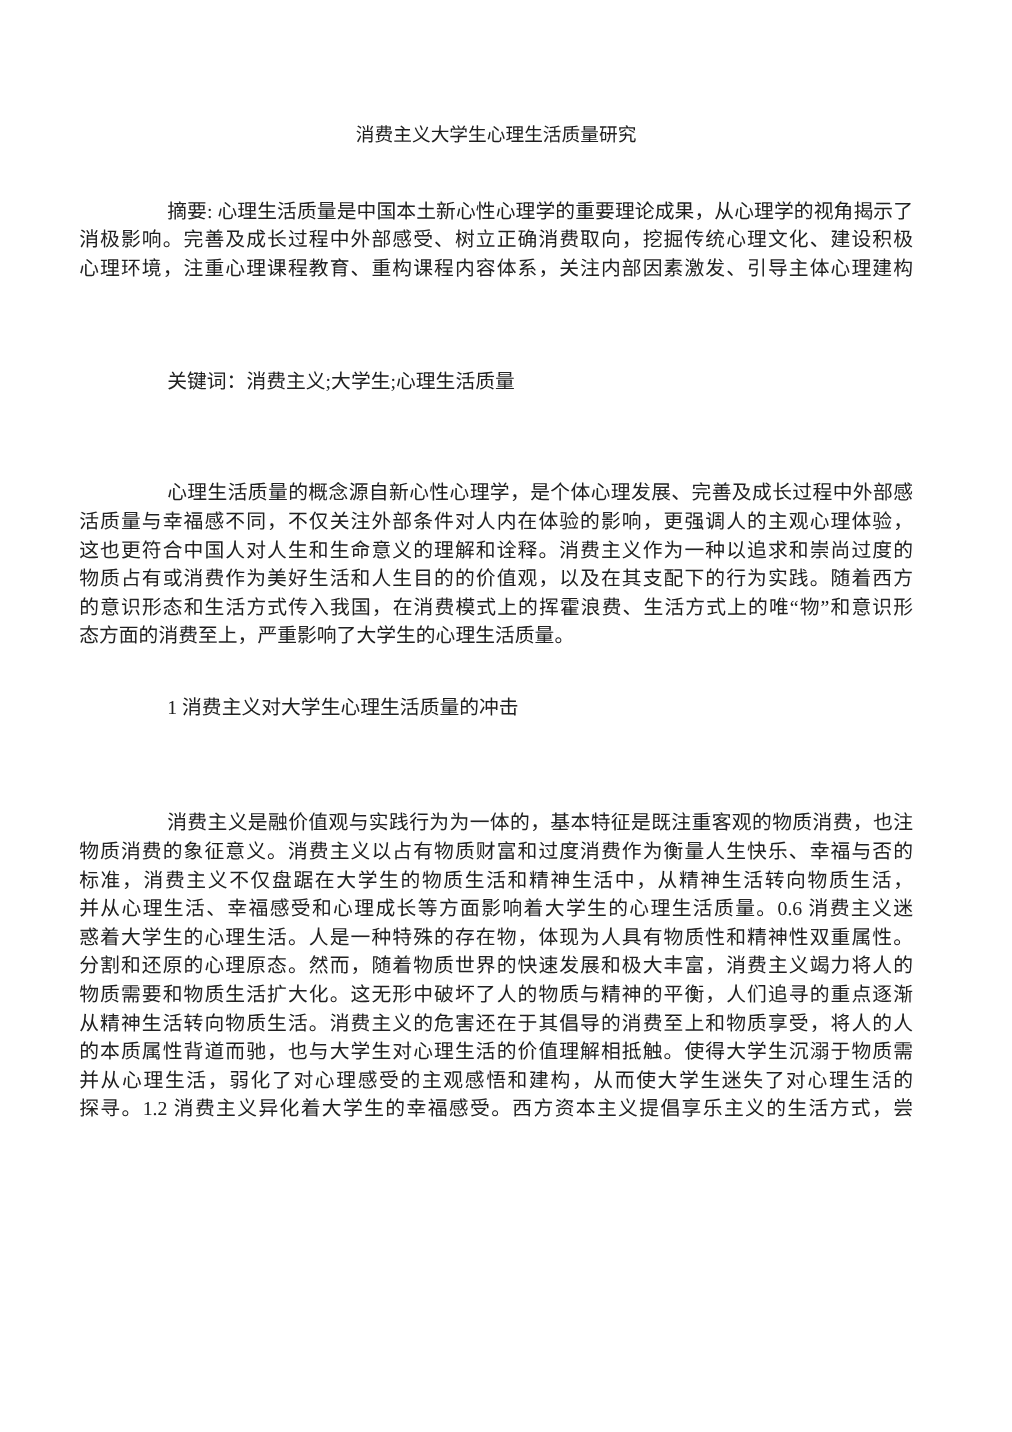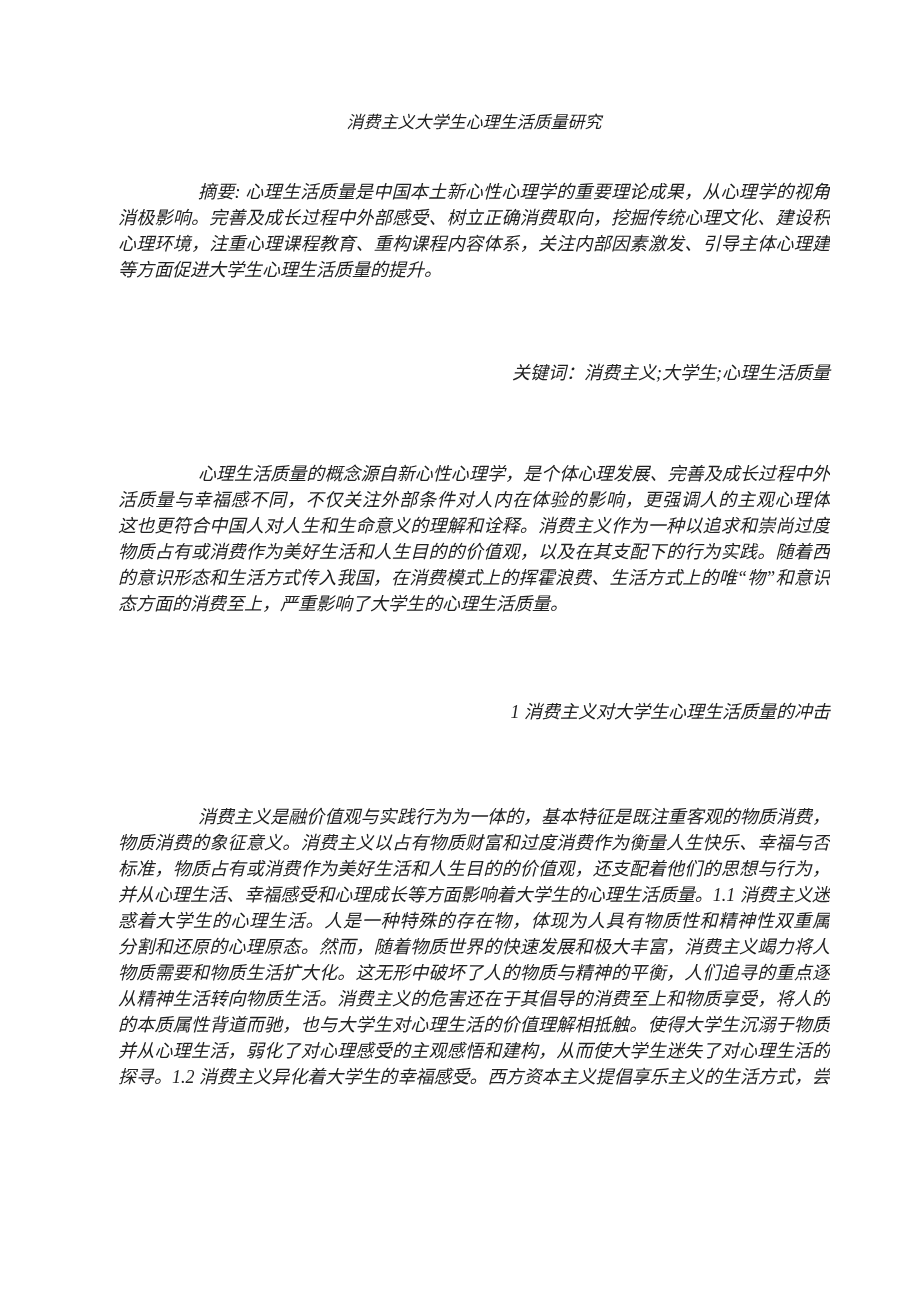--- a/index.html
+++ b/index.html
@@ -8,22 +8,21 @@
     height: 1302px;
     background: #ffffff;
     overflow: hidden;
     font-family: "Liberation Serif", "DejaVu Serif", serif;
     color: #212121;
   }
   .page {
     box-sizing: border-box;
     width: 920px;
     height: 1215px;
-    padding: 110px 90px 0 118px;
-    font-style: italic;
+    padding: 110px 90px 0 72px;
   }
   .title {
     margin: 0;
     font-size: 17px;
     line-height: 25px;
     font-weight: 500;
     text-align: center;
     color: #1d1d1d;
   }
   .para { margin: 0; font-size: 18px; }
@@ -36,60 +35,58 @@
   .line.fill {
     text-align: justify;
     text-align-last: justify;
   }
   .line.first { padding-left: 80px; }
   .single {
     font-size: 18px;
     line-height: 26px;
     text-indent: 80px;
     margin: 0;
-    text-align: right;
   }
   .abstract { margin-top: 44px; }
   .keywords { margin-top: 77px; }
   .intro    { margin-top: 75px; }
-  .heading  { margin-top: 82px; font-weight: 400; }
+  .heading  { margin-top: 39px; font-weight: 400; }
   .body1    { margin-top: 79px; }
 </style>
 </head>
 <body>
 
 <div class="page">
 
   <h1 class="title">消费主义大学生心理生活质量研究</h1>
 
   <div class="para abstract">
       <div class="line first fill">摘要: 心理生活质量是中国本土新心性心理学的重要理论成果，从心理学的视角揭示了</div>
       <div class="line fill">消极影响。完善及成长过程中外部感受、树立正确消费取向，挖掘传统心理文化、建设积极</div>
       <div class="line fill">心理环境，注重心理课程教育、重构课程内容体系，关注内部因素激发、引导主体心理建构</div>
-      <div class="line">等方面促进大学生心理生活质量的提升。</div>
     </div>
 
   <p class="single keywords">关键词：消费主义;大学生;心理生活质量</p>
 
   <div class="para intro">
       <div class="line first fill">心理生活质量的概念源自新心性心理学，是个体心理发展、完善及成长过程中外部感受</div>
       <div class="line fill">活质量与幸福感不同，不仅关注外部条件对人内在体验的影响，更强调人的主观心理体验，</div>
       <div class="line fill">这也更符合中国人对人生和生命意义的理解和诠释。消费主义作为一种以追求和崇尚过度的</div>
       <div class="line fill">物质占有或消费作为美好生活和人生目的的价值观，以及在其支配下的行为实践。随着西方</div>
       <div class="line fill">的意识形态和生活方式传入我国，在消费模式上的挥霍浪费、生活方式上的唯“物”和意识形</div>
       <div class="line">态方面的消费至上，严重影响了大学生的心理生活质量。</div>
     </div>
 
   <p class="single heading">1 消费主义对大学生心理生活质量的冲击</p>
 
   <div class="para body1">
       <div class="line first fill">消费主义是融价值观与实践行为为一体的，基本特征是既注重客观的物质消费，也注重</div>
       <div class="line fill">物质消费的象征意义。消费主义以占有物质财富和过度消费作为衡量人生快乐、幸福与否的</div>
-      <div class="line fill">标准，物质占有或消费作为美好生活和人生目的的价值观，还支配着他们的思想与行为，</div>
-      <div class="line fill">并从心理生活、幸福感受和心理成长等方面影响着大学生的心理生活质量。1.1 消费主义迷</div>
+      <div class="line fill">标准，消费主义不仅盘踞在大学生的物质生活和精神生活中，从精神生活转向物质生活，</div>
+      <div class="line fill">并从心理生活、幸福感受和心理成长等方面影响着大学生的心理生活质量。0.6 消费主义迷</div>
       <div class="line fill">惑着大学生的心理生活。人是一种特殊的存在物，体现为人具有物质性和精神性双重属性。</div>
       <div class="line fill">分割和还原的心理原态。然而，随着物质世界的快速发展和极大丰富，消费主义竭力将人的</div>
       <div class="line fill">物质需要和物质生活扩大化。这无形中破坏了人的物质与精神的平衡，人们追寻的重点逐渐</div>
       <div class="line fill">从精神生活转向物质生活。消费主义的危害还在于其倡导的消费至上和物质享受，将人的人</div>
       <div class="line fill">的本质属性背道而驰，也与大学生对心理生活的价值理解相抵触。使得大学生沉溺于物质需</div>
       <div class="line fill">并从心理生活，弱化了对心理感受的主观感悟和建构，从而使大学生迷失了对心理生活的</div>
       <div class="line fill">探寻。1.2 消费主义异化着大学生的幸福感受。西方资本主义提倡享乐主义的生活方式，尝</div>
     </div>
 
 </div>

